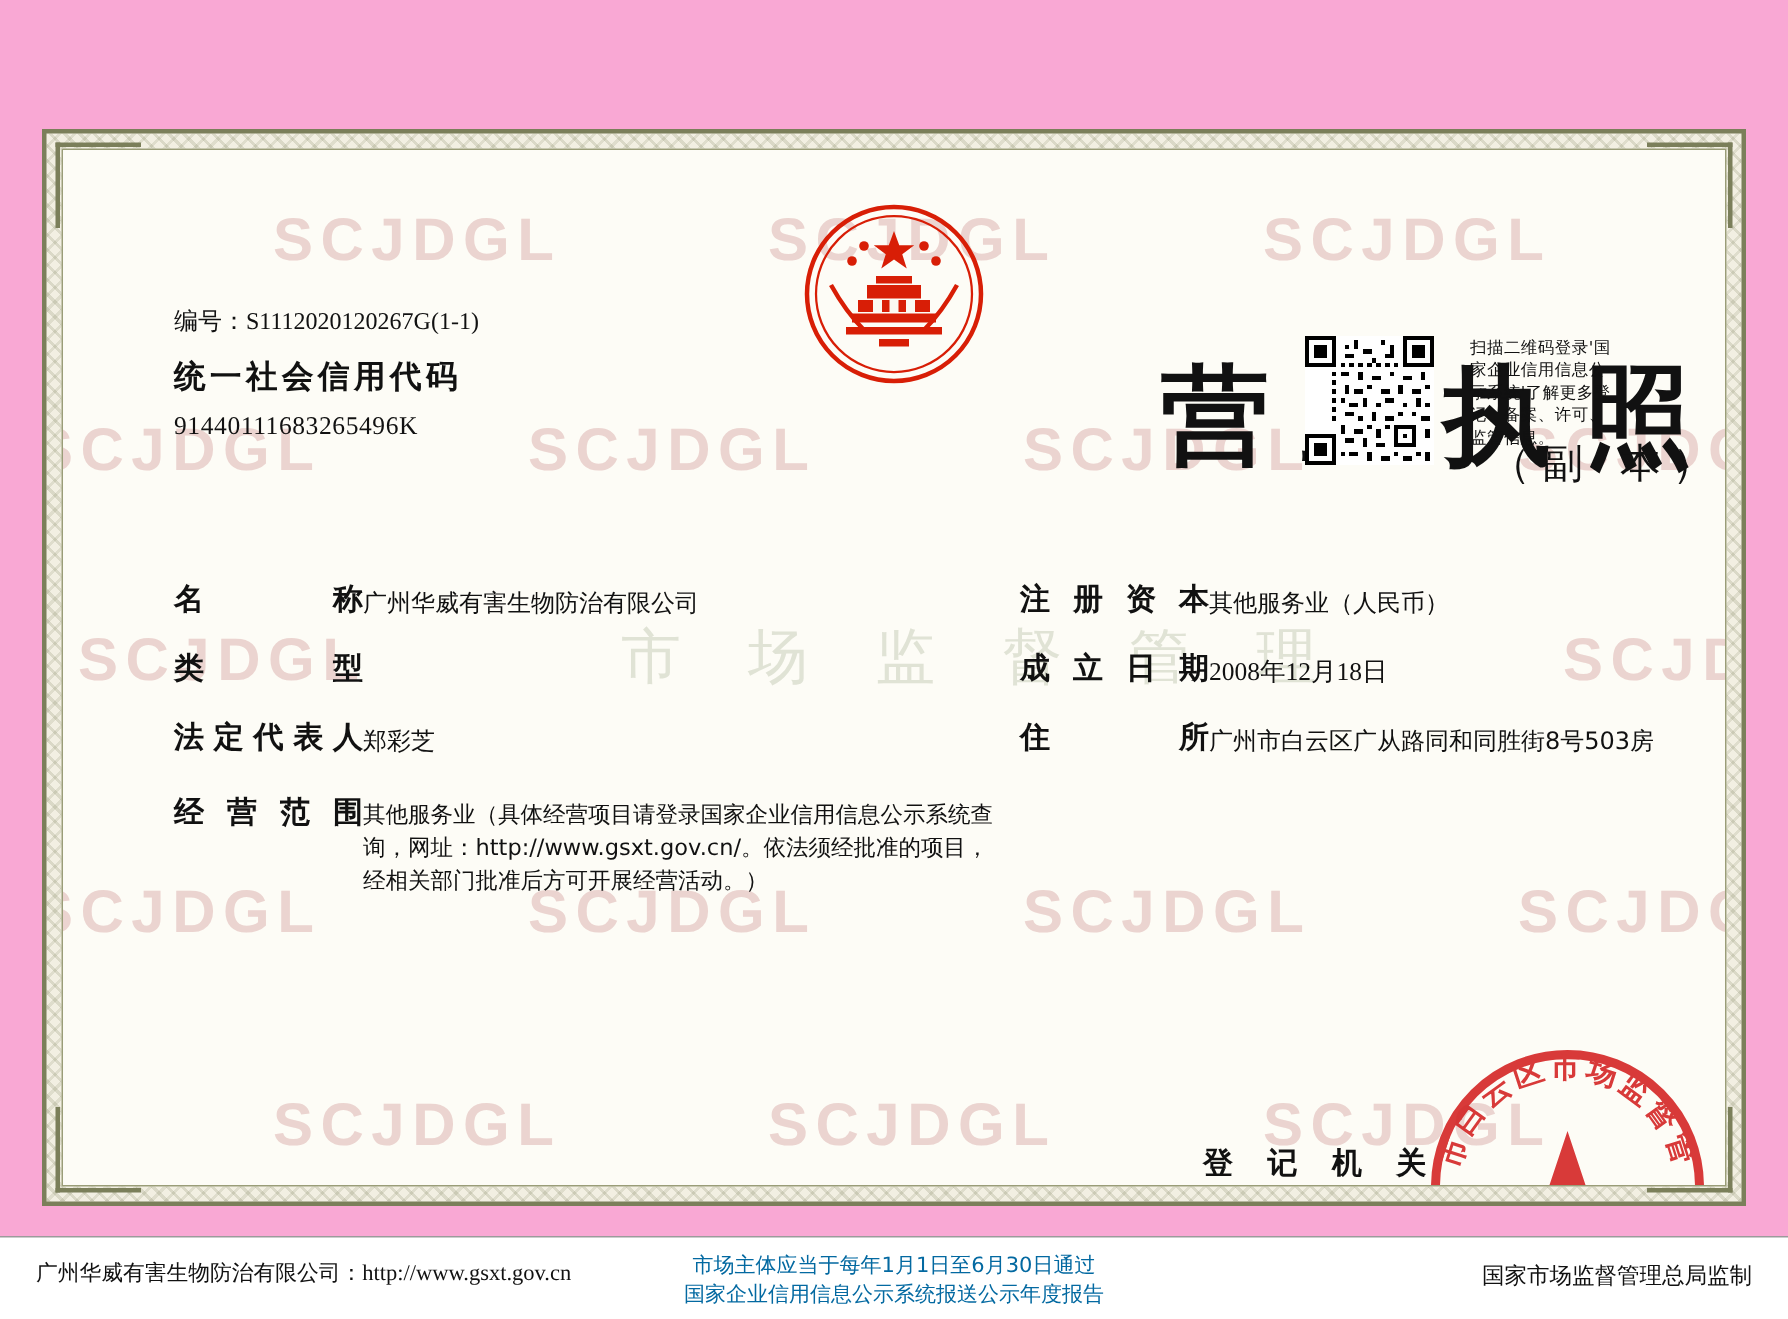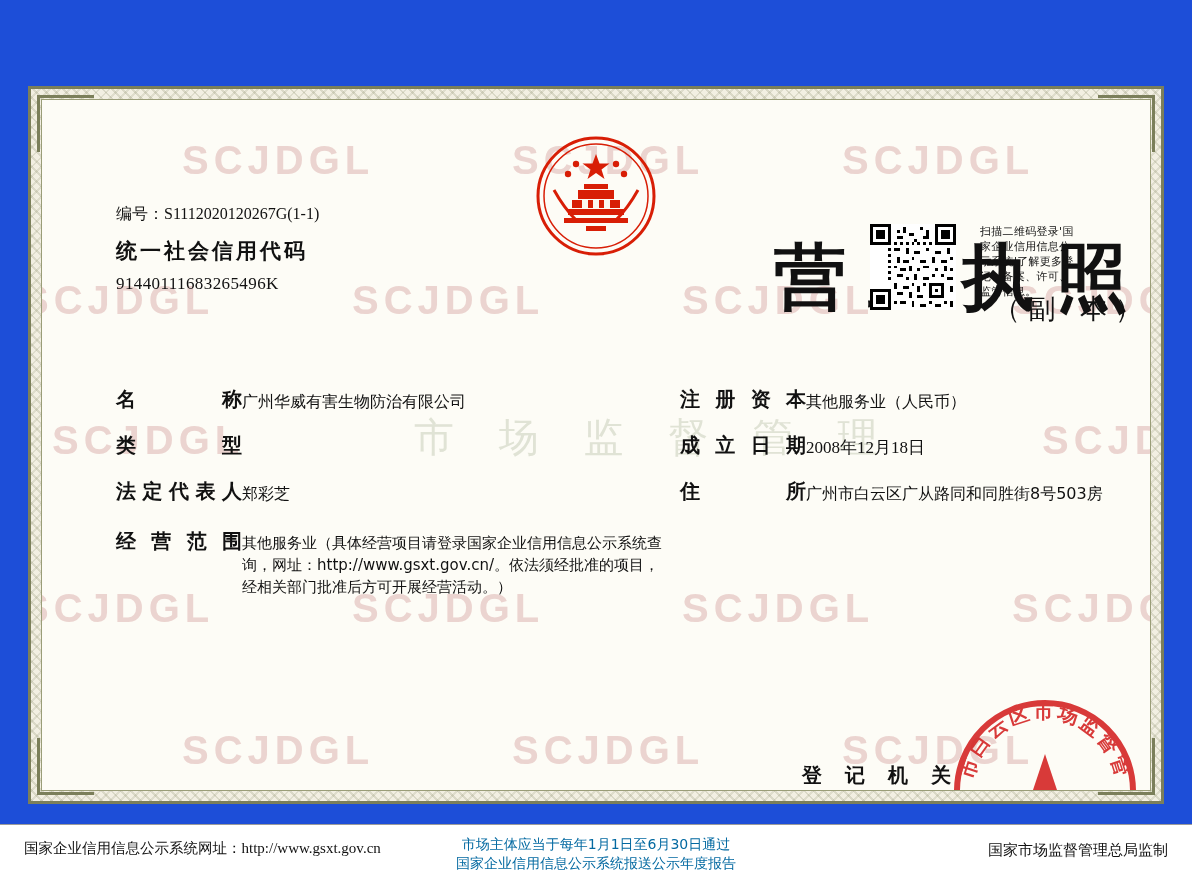--- a/index.html
+++ b/index.html
@@ -15,21 +15,21 @@
     position: relative;
     overflow: hidden;
   }
 
   
   #certificate {
     position: absolute;
     left: 0; top: 0;
     width: 1192px;
     height: 824px;
-    background: #1d4ed8;
+    background: #f9a8d4;
     text-decoration: underline;
   }
 
   
   .frame-outer {
     position: absolute;
     left: 28px; top: 86px;
     width: 1136px; height: 718px;
     border: 3px solid #7b7f5a;
     background:
@@ -547,20 +547,20 @@
           </text>
         </svg>
       </div>
 
     </div>
   </div>
 </div>
 
 <div id="footer">
   <div class="foot-left">
-    <span>国家企业信用信息公示系统网址：</span><span class="url">http://www.gsxt.gov.cn</span>
+    <span>广州华威有害生物防治有限公司：</span><span class="url">http://www.gsxt.gov.cn</span>
   </div>
   <div class="foot-center">
     <div>市场主体应当于每年1月1日至6月30日通过</div>
     <div>国家企业信用信息公示系统报送公示年度报告</div>
   </div>
   <div class="foot-right">国家市场监督管理总局监制</div>
 </div>
 
 </body></html>

